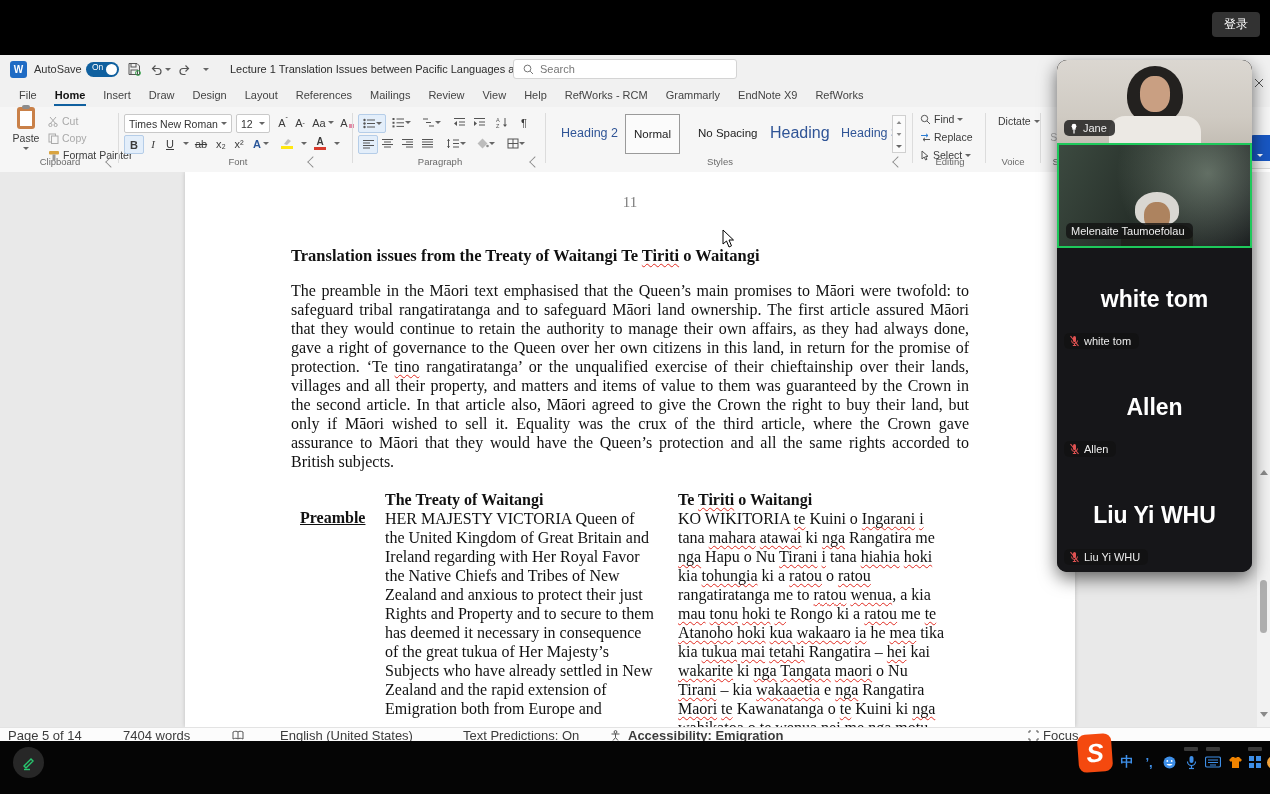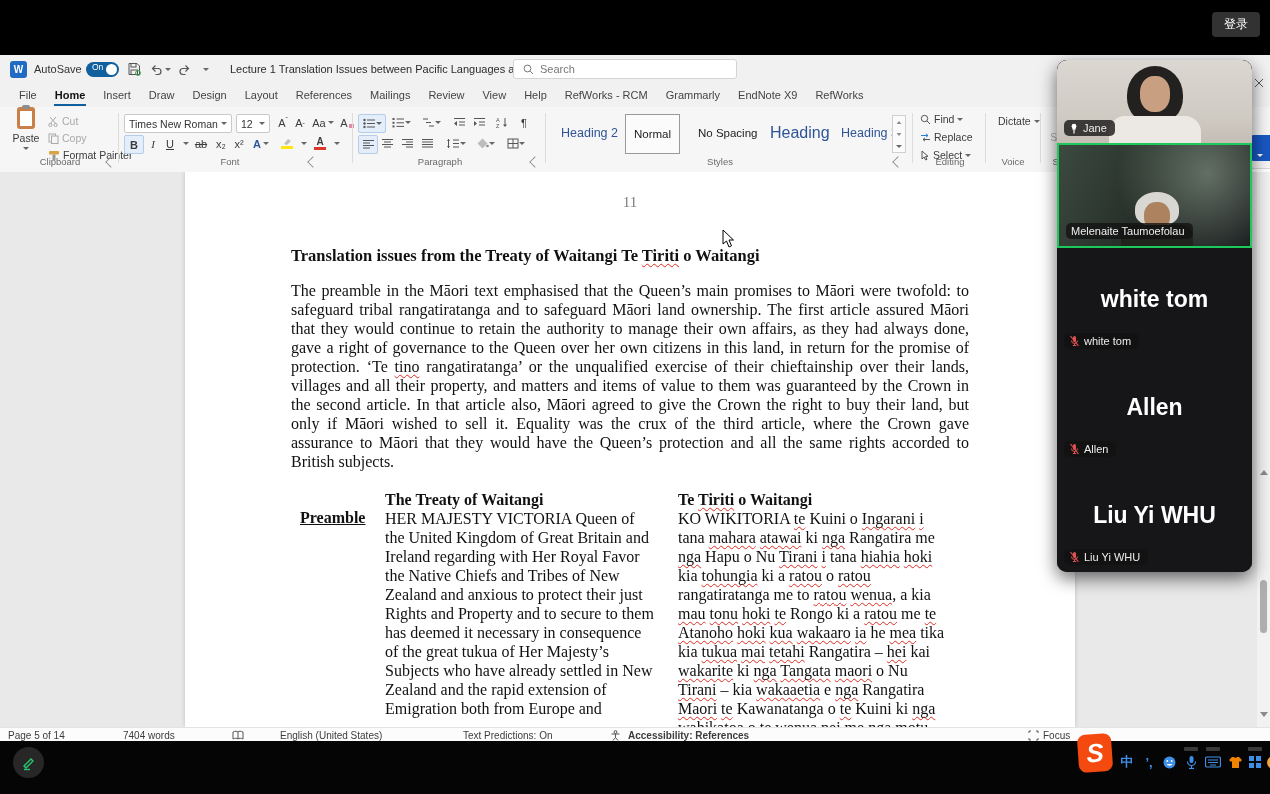--- a/index.html
+++ b/index.html
@@ -70,21 +70,21 @@
   .blue-btn .chev{border-top-color:#fff;}
   .flyout{position:absolute;left:1246px;top:113px;width:26px;height:207px;background:#fff;
     border:1px solid #d8d8d8;border-right:none;border-radius:6px 0 0 6px;}
   .scrolltrack{position:absolute;left:1257px;top:117px;width:13px;height:555px;background:#f2f2f2;}
   .thumb{position:absolute;left:3px;top:408px;width:7px;height:53px;background:#aeaeae;border-radius:4px;}
   .tri{width:0;height:0;border-left:4px solid transparent;border-right:4px solid transparent;}
   .tri.up{border-bottom:5px solid #8a8a8a;}
   .tri.down{border-top:5px solid #8a8a8a;}
   
   .statusbar{position:absolute;left:0;top:672px;width:100%;height:14px;background:#fcfcfc;
-    border-top:1px solid #e3e3e3;font-size:10px;color:#3c3c3c;}
+    border-top:1px solid #e3e3e3;font-size:13px;color:#3c3c3c;}
   .sb-item{position:absolute;top:0;height:14px;display:flex;align-items:center;gap:4px;}
   
   .meeting{position:absolute;left:1057px;top:60px;width:195px;height:512px;border-radius:10px;
     overflow:hidden;background:#0e0e10;box-shadow:0 6px 18px rgba(0,0,0,.6);}
   .tile{position:absolute;left:0;width:195px;overflow:hidden;background:#161619;box-sizing:border-box;}
   .tile.activeb{border:2px solid #1ec95b;}
   .bigname{position:absolute;left:0;width:100%;text-align:center;color:#fff;font-weight:bold;font-size:23px;}
   .pill{position:absolute;left:7px;bottom:7px;background:rgba(18,18,18,.78);border-radius:5px;
     display:flex;align-items:center;gap:4px;padding:2px 8px 2px 5px;color:#ededed;font-size:11px;}
   
@@ -284,21 +284,21 @@
       <div class="mini" style="left:295px;top:28px;">
           <span class="chev"></span>
         </div>
       <div class="mini" style="left:311px;top:28px;flex-direction:column;font-weight:bold;line-height:10px;">
         <span style="font-size:10px;">A</span>
         <span style="width:12px;height:3px;background:#d83b2d;display:block;"></span>
       </div>
       <div class="mini" style="left:328px;top:28px;">
           <span class="chev"></span>
         </div>
-      <div class="glabel" style="left:200px;width:60px;">Font</div>
+      <div class="glabel" style="left:208px;width:60px;">Font</div>
       <div class="launcher" style="left:308px;"></div>
       <div class="gdiv" style="left:352px;"></div>
 
       <div class="mini on" style="left:358px;top:7px;width:26px;">
         <svg width="13" height="11" viewBox="0 0 13 11">
             <circle cx="1.5" cy="2" r="1.2" fill="#555"></circle>
             <circle cx="1.5" cy="5.5" r="1.2" fill="#555"></circle>
             <circle cx="1.5" cy="9" r="1.2" fill="#555"></circle>
             <line x1="4" y1="2" x2="12" y2="2" stroke="#555"></line>
             <line x1="4" y1="5.5" x2="12" y2="5.5" stroke="#555"></line>
@@ -572,21 +572,21 @@
           </svg>
       </div>
       <div class="sb-item" style="left:280px;">English (United States)</div>
       <div class="sb-item" style="left:463px;">Text Predictions: On</div>
       <div class="sb-item" style="left:610px;">
         <svg width="11" height="11" viewBox="0 0 11 11">
             <circle cx="5.5" cy="2" r="1.4" fill="none" stroke="#555"></circle>
             <path d="M1.5,4 H9.5 M5.5,4 V7.5 M5.5,7.5 L3,10.5 M5.5,7.5 L8,10.5" fill="none" stroke="#555"></path>
           </svg>
       </div>
-      <div class="sb-item" style="left:628px;font-weight:bold;">Accessibility: References</div>
+      <div class="sb-item" style="left:628px;font-weight:bold;">Accessibility: Emigration</div>
       <div class="sb-item" style="left:1028px;">
         <svg width="11" height="11" viewBox="0 0 11 11">
             <path d="M1,3 V1 H3 M8,1 H10 V3 M10,8 V10 H8 M3,10 H1 V8" fill="none" stroke="#555"></path>
           </svg>
         <span>Focus</span>
       </div>
     </div>
   </div>
 
   <div class="meeting">

